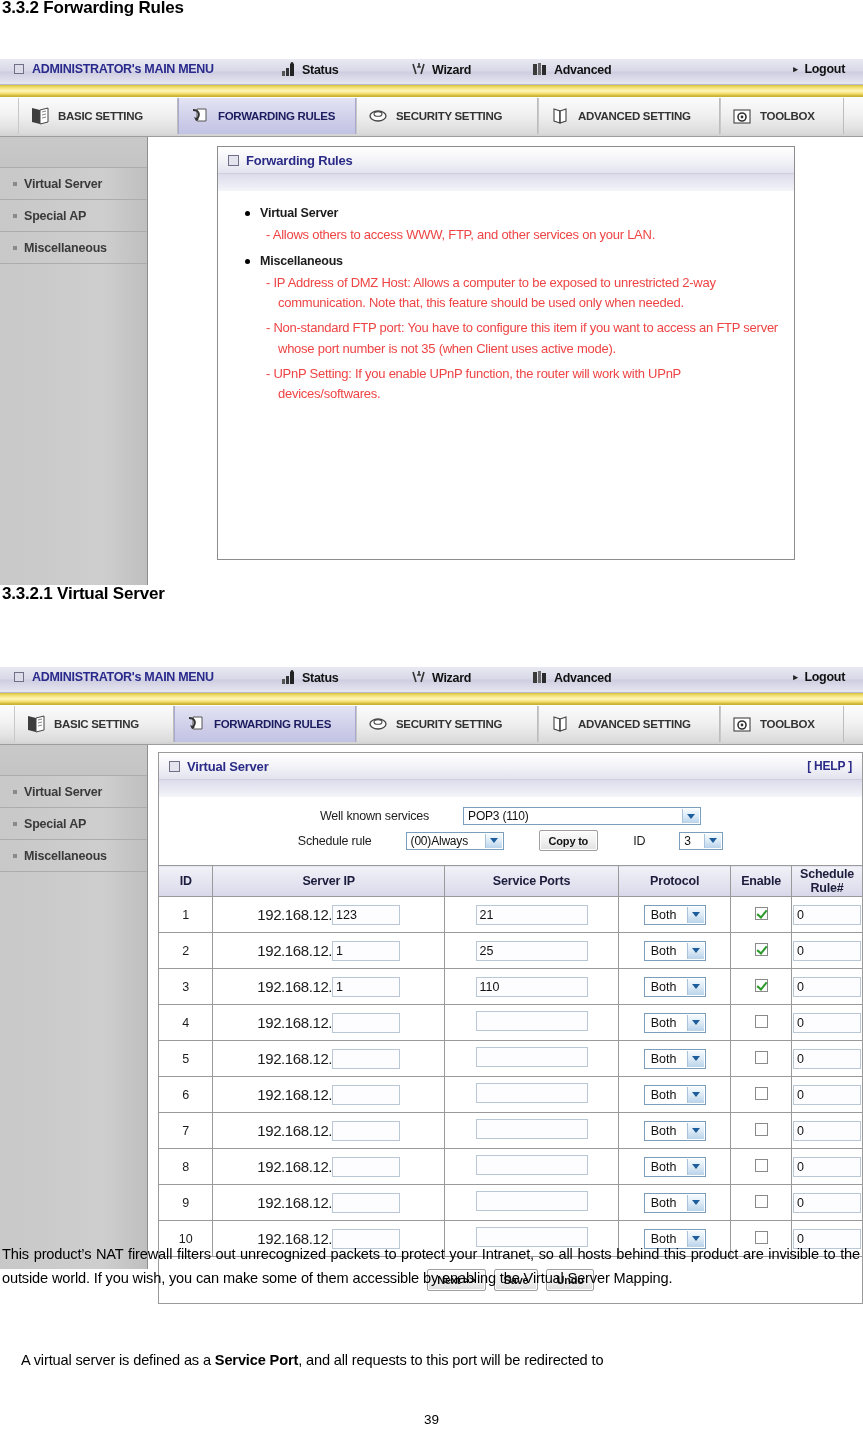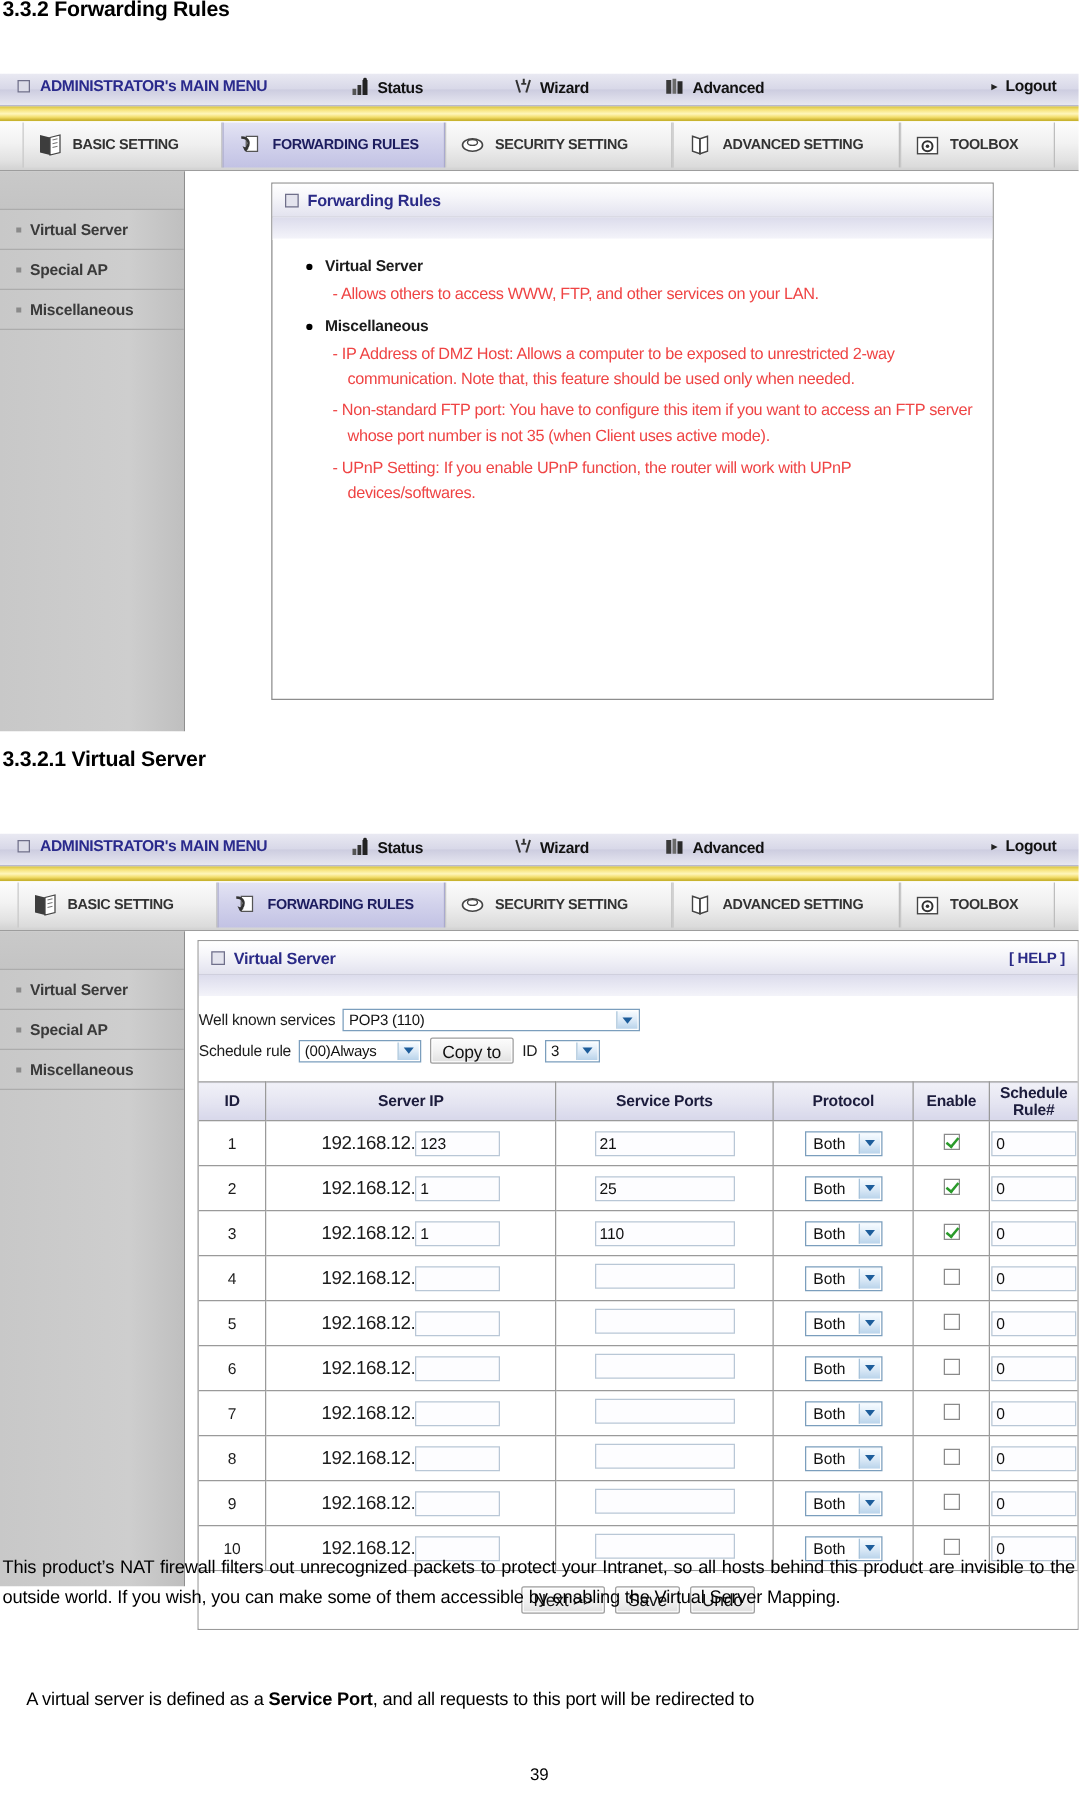--- a/index.html
+++ b/index.html
@@ -20,21 +20,21 @@
   .doc-heading {
     position: absolute;
     left: 2px;
     font-size: 17px;
     font-weight: bold;
     letter-spacing: -0.2px;
     color: #000;
     white-space: nowrap;
   }
   #h-3-3-2 { top: -2px; }
-  #h-3-3-2-1 { top: 598px; }
+  #h-3-3-2-1 { top: 584px; }
 
   
   .ui-shell {
     position: absolute;
     left: 0;
     width: 863px;
     background: #ffffff;
     margin-top: 33px;
   }
   #shell-a { top: 26px; height: 524px; }
@@ -255,24 +255,26 @@
     border: 1px solid #9a9a9a;
     box-sizing: border-box;
   }
   .vs-controls {
     padding: 9px 0 9px 0;
     background: #ffffff;
   }
   .ctl-row {
     display: flex;
     align-items: center;
+    justify-content: center;
     margin-bottom: 5px;
     font-size: 12.5px;
     color: #1c1c1c;
     letter-spacing: -0.2px;
+    gap: 28px;
   }
   .ctl-label { margin-right: 6px; }
 
   .fake-select {
     position: relative;
     display: inline-flex;
     align-items: center;
     background: #ffffff;
     border: 1px solid #7b9ebd;
     height: 18px;
@@ -303,26 +305,27 @@
   #sel-id { width: 44px; }
 
   .btn {
     display: inline-flex;
     align-items: center;
     justify-content: center;
     background: linear-gradient(to bottom, #fcfcfc 0%, #f0f0f0 55%, #e0e0e0 100%);
     border: 1px solid #9e9e9e;
     border-radius: 2px;
     box-shadow: 0 0 0 1px #ffffff inset;
-    font-size: 14px;
+    font-size: 11px;
     color: #111;
     height: 20px;
     padding: 0 9px;
     white-space: nowrap;
     letter-spacing: -0.2px;
+    font-weight: bold;
   }
   .btn.copyto { margin: 0 7px; height: 19px; }
 
   
   table.vs-table {
     width: 100%;
     border-collapse: collapse;
     font-size: 12.5px;
   }
   table.vs-table th {

